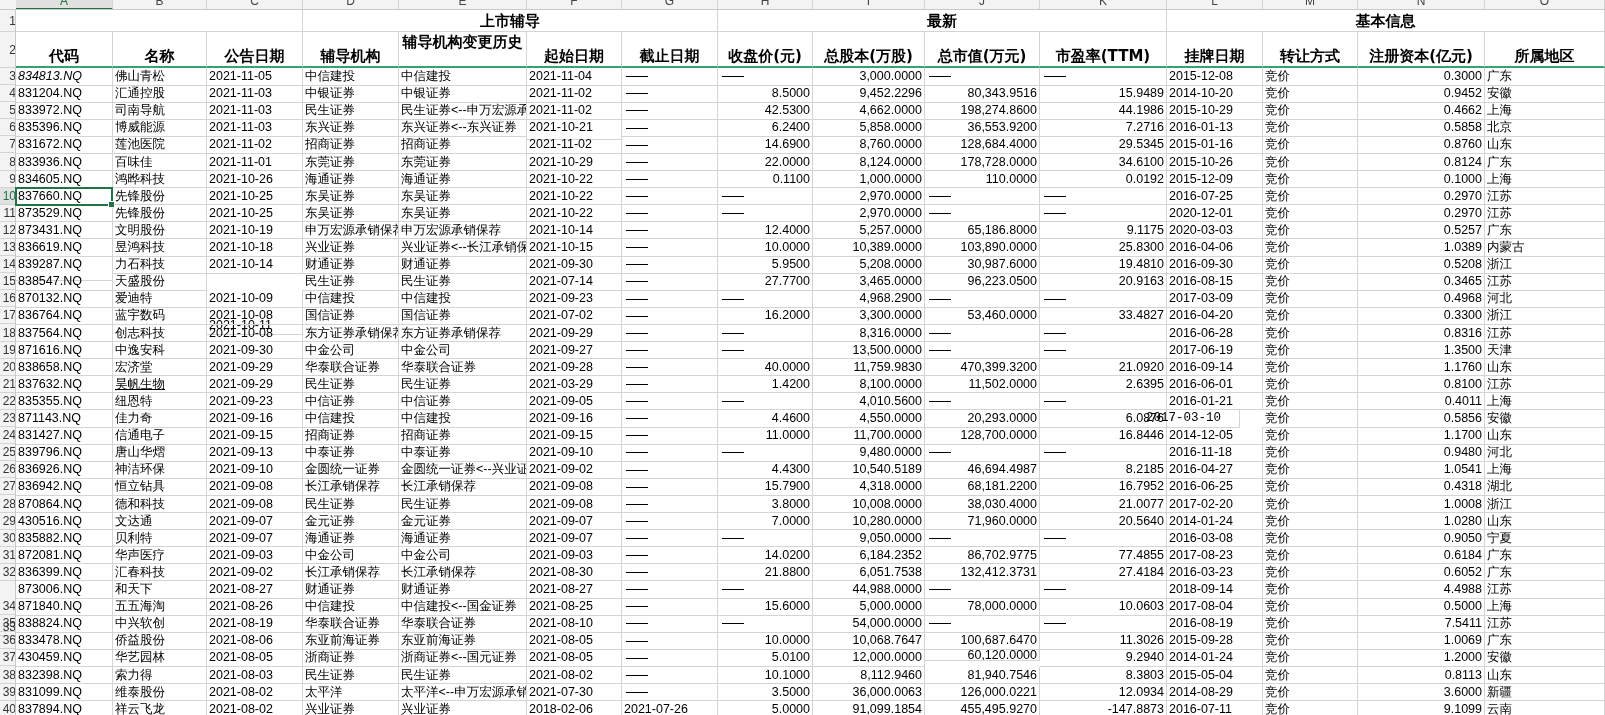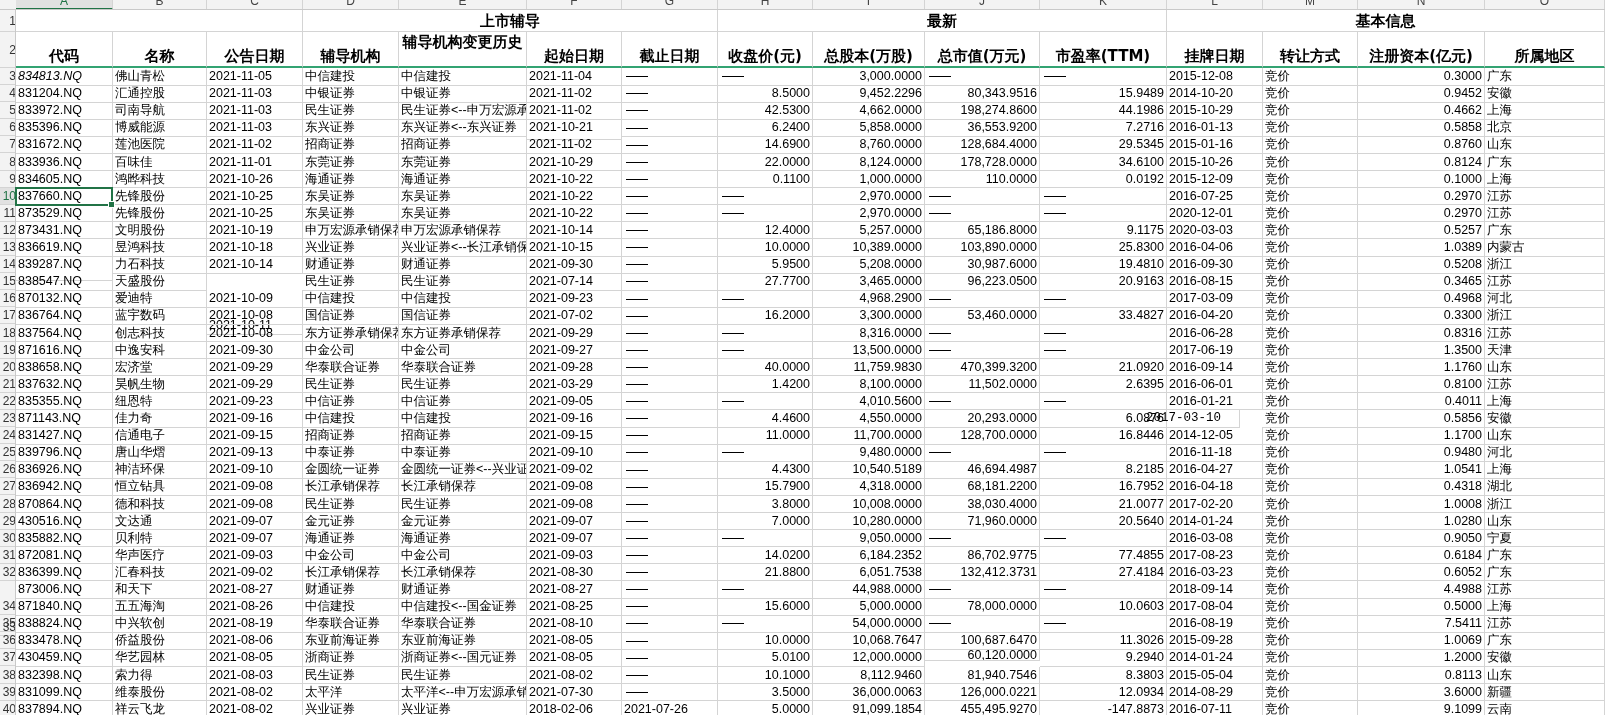--- a/index.html
+++ b/index.html
@@ -369,21 +369,21 @@
       <div class="cell" style="left: 606px; top: 348.7px; width: 96px; height: 17.6px; line-height: 17.1px;"><span class="dash"></span></div>
       <div class="cell num" style="left: 702px; top: 348.7px; width: 95px; height: 17.6px; line-height: 17.1px;"><span>40.0000</span></div>
       <div class="cell num" style="left: 797px; top: 348.7px; width: 112px; height: 17.6px; line-height: 17.1px;"><span>11,759.9830</span></div>
       <div class="cell num" style="left: 909px; top: 348.7px; width: 115px; height: 17.6px; line-height: 17.1px;"><span>470,399.3200</span></div>
       <div class="cell num" style="left: 1024px; top: 348.7px; width: 127px; height: 17.6px; line-height: 17.1px;"><span>21.0920</span></div>
       <div class="cell" style="left: 1151px; top: 348.7px; width: 96px; height: 17.6px; line-height: 17.1px;"><span>2016-09-14</span></div>
       <div class="cell" style="left: 1247px; top: 348.7px; width: 95px; height: 17.6px; line-height: 17.1px;"><span>竞价</span></div>
       <div class="cell num" style="left: 1342px; top: 348.7px; width: 127px; height: 17.6px; line-height: 17.1px;"><span>1.1760</span></div>
       <div class="cell" style="left: 1469px; top: 348.7px; width: 120px; height: 17.6px; line-height: 17.1px;"><span>山东</span></div>
       <div class="cell" style="left: 0px; top: 365.8px; width: 97px; height: 17.6px; line-height: 17.1px;"><span>837632.NQ</span></div>
-      <div class="cell" style="left: 97px; top: 365.8px; width: 94px; height: 17.6px; line-height: 17.1px;"><span>昊帆生物</span></div>
+      <div class="cell" style="left: 97px; top: 365.8px; width: 94px; height: 17.6px; line-height: 17.1px; text-decoration: underline;"><span>昊帆生物</span></div>
       <div class="cell" style="left: 191px; top: 365.8px; width: 96px; height: 17.6px; line-height: 17.1px;"><span>2021-09-29</span></div>
       <div class="cell" style="left: 287px; top: 365.8px; width: 96px; height: 17.6px; line-height: 17.1px;"><span>民生证券</span></div>
       <div class="cell" style="left: 383px; top: 365.8px; width: 128px; height: 17.6px; line-height: 17.1px;"><span>民生证券</span></div>
       <div class="cell" style="left: 511px; top: 365.8px; width: 95px; height: 17.6px; line-height: 17.1px;"><span>2021-03-29</span></div>
       <div class="cell" style="left: 606px; top: 365.8px; width: 96px; height: 17.6px; line-height: 17.1px;"><span class="dash"></span></div>
       <div class="cell num" style="left: 702px; top: 365.8px; width: 95px; height: 17.6px; line-height: 17.1px;"><span>1.4200</span></div>
       <div class="cell num" style="left: 797px; top: 365.8px; width: 112px; height: 17.6px; line-height: 17.1px;"><span>8,100.0000</span></div>
       <div class="cell num" style="left: 909px; top: 365.8px; width: 115px; height: 17.6px; line-height: 17.1px;"><span>11,502.0000</span></div>
       <div class="cell num" style="left: 1024px; top: 365.8px; width: 127px; height: 17.6px; line-height: 17.1px;"><span>2.6395</span></div>
       <div class="cell" style="left: 1151px; top: 365.8px; width: 96px; height: 17.6px; line-height: 17.1px;"><span>2016-06-01</span></div>
@@ -469,21 +469,21 @@
       <div class="cell" style="left: 97px; top: 468.4px; width: 94px; height: 17.6px; line-height: 17.1px;"><span>恒立钻具</span></div>
       <div class="cell" style="left: 191px; top: 468.4px; width: 96px; height: 17.6px; line-height: 17.1px;"><span>2021-09-08</span></div>
       <div class="cell" style="left: 287px; top: 468.4px; width: 96px; height: 17.6px; line-height: 17.1px;"><span>长江承销保荐</span></div>
       <div class="cell" style="left: 383px; top: 468.4px; width: 128px; height: 17.6px; line-height: 17.1px;"><span>长江承销保荐</span></div>
       <div class="cell" style="left: 511px; top: 468.4px; width: 95px; height: 17.6px; line-height: 17.1px;"><span>2021-09-08</span></div>
       <div class="cell" style="left: 606px; top: 468.4px; width: 96px; height: 17.6px; line-height: 17.1px;"><span class="dash"></span></div>
       <div class="cell num" style="left: 702px; top: 468.4px; width: 95px; height: 17.6px; line-height: 17.1px;"><span>15.7900</span></div>
       <div class="cell num" style="left: 797px; top: 468.4px; width: 112px; height: 17.6px; line-height: 17.1px;"><span>4,318.0000</span></div>
       <div class="cell num" style="left: 909px; top: 468.4px; width: 115px; height: 17.6px; line-height: 17.1px;"><span>68,181.2200</span></div>
       <div class="cell num" style="left: 1024px; top: 468.4px; width: 127px; height: 17.6px; line-height: 17.1px;"><span>16.7952</span></div>
-      <div class="cell" style="left: 1151px; top: 468.4px; width: 96px; height: 17.6px; line-height: 17.1px;"><span>2016-04-18</span></div>
+      <div class="cell" style="left: 1151px; top: 468.4px; width: 96px; height: 17.6px; line-height: 17.1px;"><span>2016-06-25</span></div>
       <div class="cell" style="left: 1247px; top: 468.4px; width: 95px; height: 17.6px; line-height: 17.1px;"><span>竞价</span></div>
       <div class="cell num" style="left: 1342px; top: 468.4px; width: 127px; height: 17.6px; line-height: 17.1px;"><span>0.4318</span></div>
       <div class="cell" style="left: 1469px; top: 468.4px; width: 120px; height: 17.6px; line-height: 17.1px;"><span>湖北</span></div>
       <div class="cell" style="left: 0px; top: 485.5px; width: 97px; height: 17.6px; line-height: 17.1px;"><span>870864.NQ</span></div>
       <div class="cell" style="left: 97px; top: 485.5px; width: 94px; height: 17.6px; line-height: 17.1px;"><span>德和科技</span></div>
       <div class="cell" style="left: 191px; top: 485.5px; width: 96px; height: 17.6px; line-height: 17.1px;"><span>2021-09-08</span></div>
       <div class="cell" style="left: 287px; top: 485.5px; width: 96px; height: 17.6px; line-height: 17.1px;"><span>民生证券</span></div>
       <div class="cell" style="left: 383px; top: 485.5px; width: 128px; height: 17.6px; line-height: 17.1px;"><span>民生证券</span></div>
       <div class="cell" style="left: 511px; top: 485.5px; width: 95px; height: 17.6px; line-height: 17.1px;"><span>2021-09-08</span></div>
       <div class="cell" style="left: 606px; top: 485.5px; width: 96px; height: 17.6px; line-height: 17.1px;"><span class="dash"></span></div>

